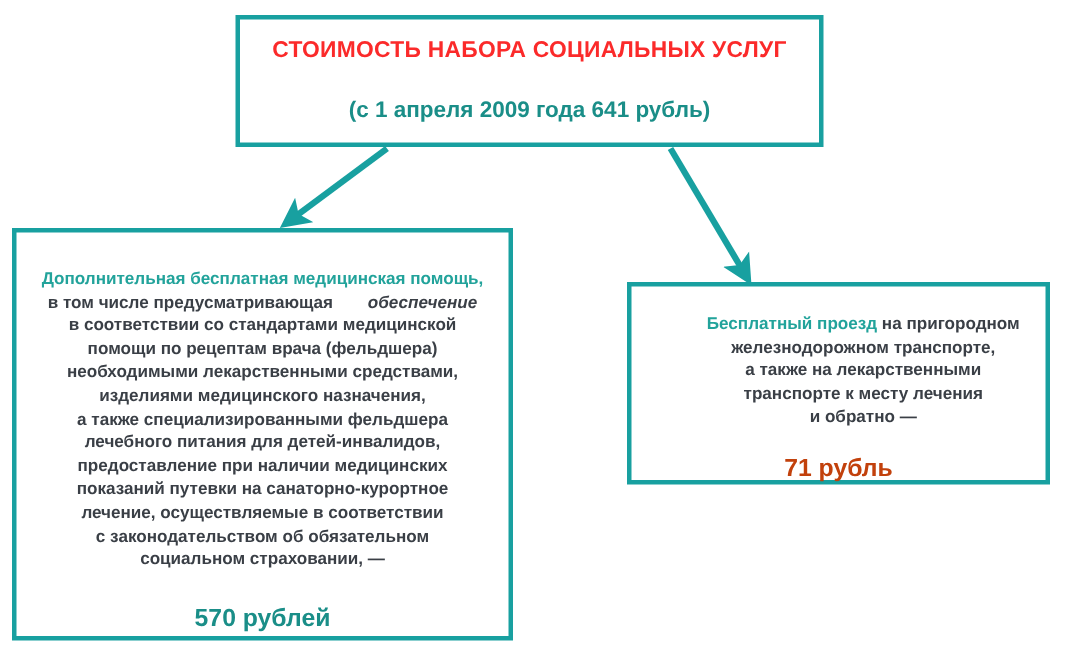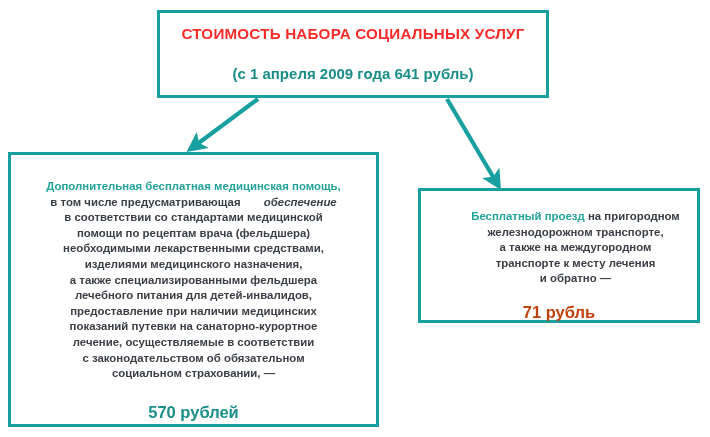--- a/index.html
+++ b/index.html
@@ -61,21 +61,21 @@
     line-height: 1.2;
     text-align: center;
     margin-top: 21px;
     white-space: nowrap;
   }
 
   
   #node-left {
     left: 8px;
     top: 152px;
-    width: 371px;
+    width: 334px;
     height: 275px;
     justify-content: flex-start;
     padding-top: 24px;
   }
   #node-left .body-text {
     text-align: center;
     font-size: 11.4px;
     font-weight: bold;
     line-height: 15.6px;
     color: #3a3f46;
@@ -163,20 +163,20 @@
       <span>с законодательством об обязательном</span><br>
       <span>социальном страховании, —</span>
     </div>
     <div class="amount">570 рублей</div>
   </div>
 
   <div class="node-box" id="node-right">
     <div class="body-text">
       <span class="lead">Бесплатный проезд</span><span> на пригородном</span><br>
       <span>железнодорожном транспорте,</span><br>
-      <span>а также на междугородном</span><br>
+      <span>а также на лекарственными</span><br>
       <span>транспорте к месту лечения</span><br>
       <span>и обратно —</span>
     </div>
     <div class="amount">71 рубль</div>
   </div>
 
 </div>
 
 </body></html>

